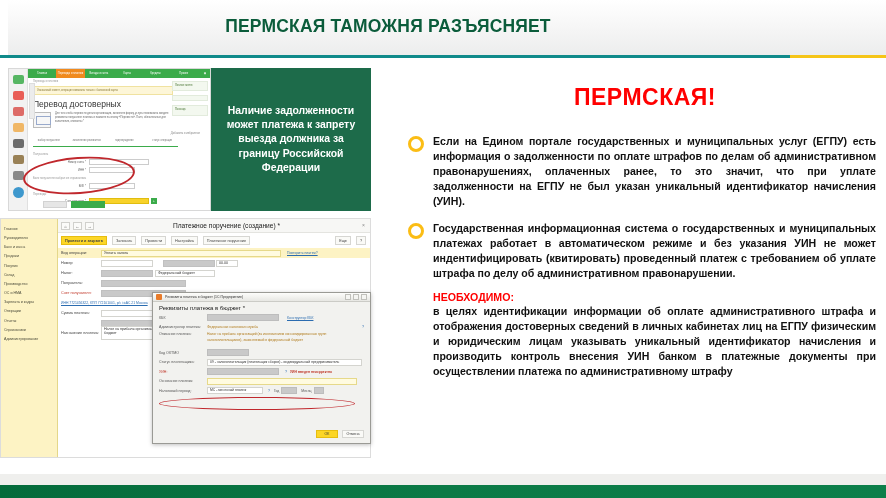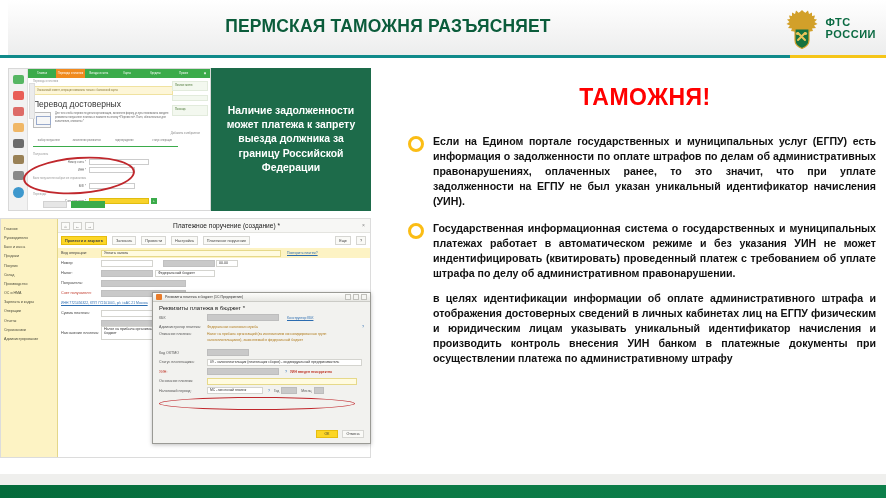--- a/index.html
+++ b/index.html
@@ -302,38 +302,20 @@
     font-size:10.6px; font-weight:bold; color:#111111;
     line-height:1.42; text-align:justify; text-justify:inter-word;
   }
 </style>
 </head>
 <body>
 
 <div class="header">
   <div class="header-title">ПЕРМСКАЯ ТАМОЖНЯ РАЗЪЯСНЯЕТ</div>
 
-  <div class="logo-wrap">
-    <div class="logo-emblem">
-      <svg viewBox="0 0 36 40" width="36" height="40">
-        <path d="M18 1 L21 4 L24 1.5 L25 5 L28 3.5 L28 7 L31 6.5 L30 10 L33 10.5 L30.5 13 L33.5 15 L30 16.5 L32 19 L28 19.5 L29 22 L18 24 L7 22 L8 19.5 L4 19 L6 16.5 L2.5 15 L5.5 13 L3 10.5 L6 10 L5 6.5 L8 7 L8 3.5 L11 5 L12 1.5 L15 4 Z" fill="#d2a02a"></path>
-        <circle cx="12.5" cy="9" r="3.2" fill="#d2a02a"></circle>
-        <circle cx="23.5" cy="9" r="3.2" fill="#d2a02a"></circle>
-        <circle cx="18" cy="6" r="3.4" fill="#d2a02a"></circle>
-        <path d="M11 20 L25 20 L25 31 Q25 37 18 39.5 Q11 37 11 31 Z" fill="#16733f" stroke="#d2a02a" stroke-width="1.2"></path>
-        <path d="M14 24 L21 31 M21 24 L14 31" stroke="#e8c45a" stroke-width="2" stroke-linecap="round"></path>
-        <circle cx="13.5" cy="24.5" r="1.6" fill="#e8c45a"></circle>
-        <circle cx="21.5" cy="24.5" r="1.6" fill="#e8c45a"></circle>
-      </svg>
-    </div>
-    <div class="logo-text">
-      <div class="l1">ФТС</div>
-      <div class="l2">РОССИИ</div>
-    </div>
-  </div>
 </div>
 <div class="rule-teal"></div>
 <div class="rule-yellow"></div>
 
 <div class="img-sber">
   <div class="sber-iconbar">
     <div class="sber-ic" style="background:#3bab4a"></div>
     <div class="sber-ic" style="background:#e8443c"></div>
     <div class="sber-ic" style="background:#d9534f"></div>
     <div class="sber-ic" style="background:#f0ad4e"></div>
@@ -552,30 +534,31 @@
   </div>
 
   <div class="dlg-ellipse"></div>
 
   <div class="dbtns">
     <div class="dbtn ok">ОК</div>
     <div class="dbtn">Отмена</div>
   </div>
 </div>
 
-<div class="attention">ТАМОЖНЯ!</div>
+<div class="attention">ПЕРМСКАЯ!</div>
 
 <div class="bullets">
   <div class="bullet">
     <div class="ring"></div>
-    <div class="btxt">Если на Едином портале государственных и муниципальных услуг (ЕГПУ) есть информация о задолженности по оплате штрафов по делам об административных правонарушениях, оплаченных ранее, то это значит, что при уплате задолженности на ЕГПУ не был указан уникальный идентификатор начисления (УИН).</div>
+    <div class="btxt">Если на Едином портале государственных и муниципальных услуг (ЕГПУ) есть информация о задолженности по оплате штрафов по делам об административном правонарушениях, оплаченных ранее, то это значит, что при уплате задолженности на ЕГПУ не был указан уникальный идентификатор начисления (УИН).</div>
   </div>
   <div class="bullet">
     <div class="ring"></div>
     <div class="btxt">Государственная информационная система о государственных и муниципальных платежах работает в автоматическом режиме и без указания УИН не может индентифицировать (квитировать) проведенный платеж с требованием об уплате штрафа по делу об административном правонарушении.</div>
   </div>
   <div class="necessary">
+    <div class="nec-title">НЕОБХОДИМО:</div>
     <div class="nec-body">в целях идентификации информации об оплате административного штрафа и отображения достоверных сведений в личных кабинетах лиц на ЕГПУ физическим и юридическим лицам указывать уникальный идентификатор начисления и производить контроль внесения УИН банком в платежные документы при осуществлении платежа по административному штрафу</div>
   </div>
 </div>
 
 <div class="band-grey"></div>
 <div class="band-green"></div>
 
 </body></html>

